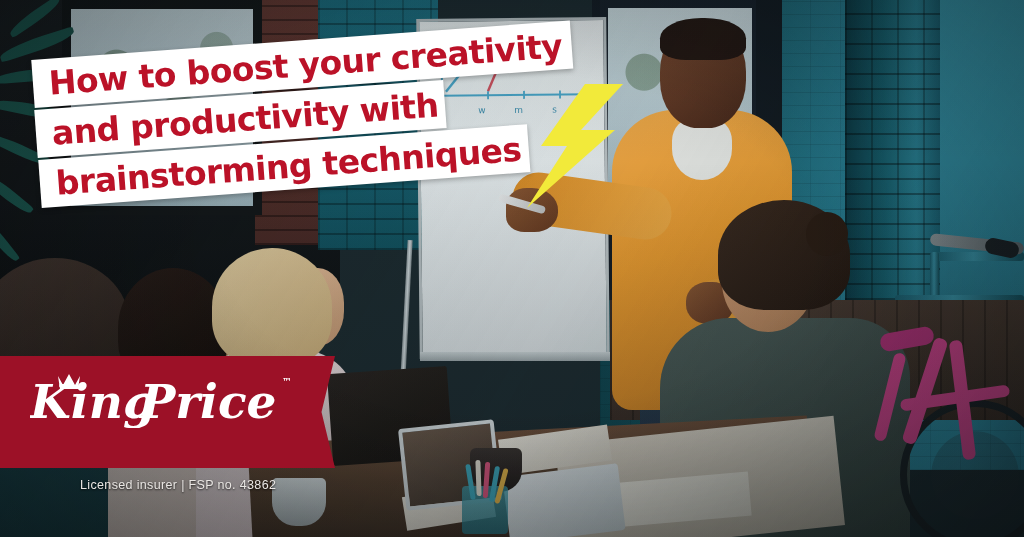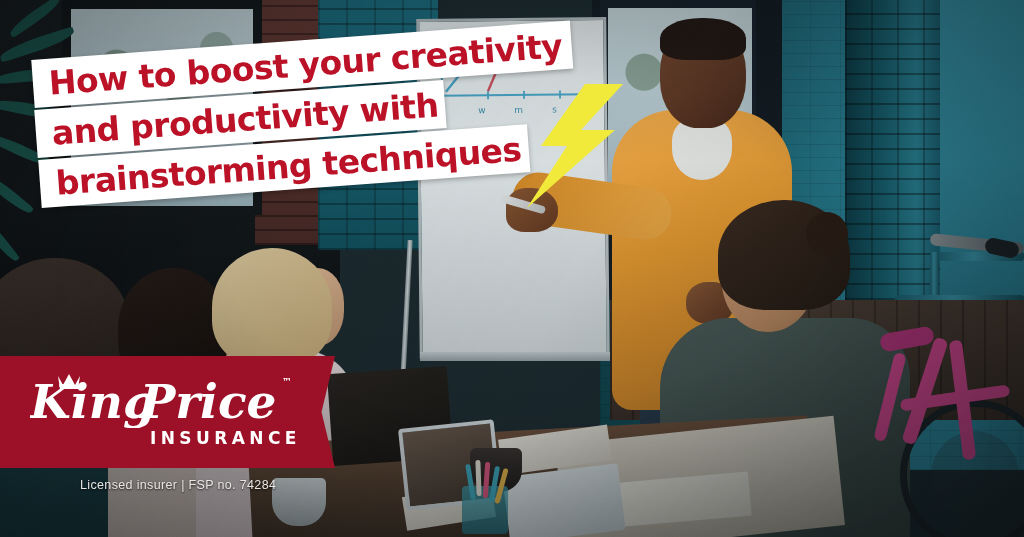--- a/index.html
+++ b/index.html
@@ -472,18 +472,17 @@
   <div class="ribbon-tail"></div>
 
   <div class="logo">
     <svg class="logo-script" viewBox="0 0 260 56">
 
       <path d="M28 4 L33 13 L39 2 L45 13 L50 4 L48 17 L30 17 Z" fill="#ffffff"></path>
       <text x="0" y="46" font-family="DejaVu Serif, serif" font-style="italic" font-weight="bold" font-size="47" fill="#ffffff">King</text>
       <text x="110" y="46" font-family="DejaVu Serif, serif" font-style="italic" font-weight="bold" font-size="47" fill="#ffffff">Price</text>
     </svg>
     <div class="logo-tm">™</div>
-    <div class="logo-sub">INSURANCE</div>
   </div>
 
-  <div class="licence">Licensed insurer  |  FSP no. 74284</div>
+  <div class="licence">Licensed insurer  |  FSP no. 43862</div>
 
 </div>
 
 </body></html>

